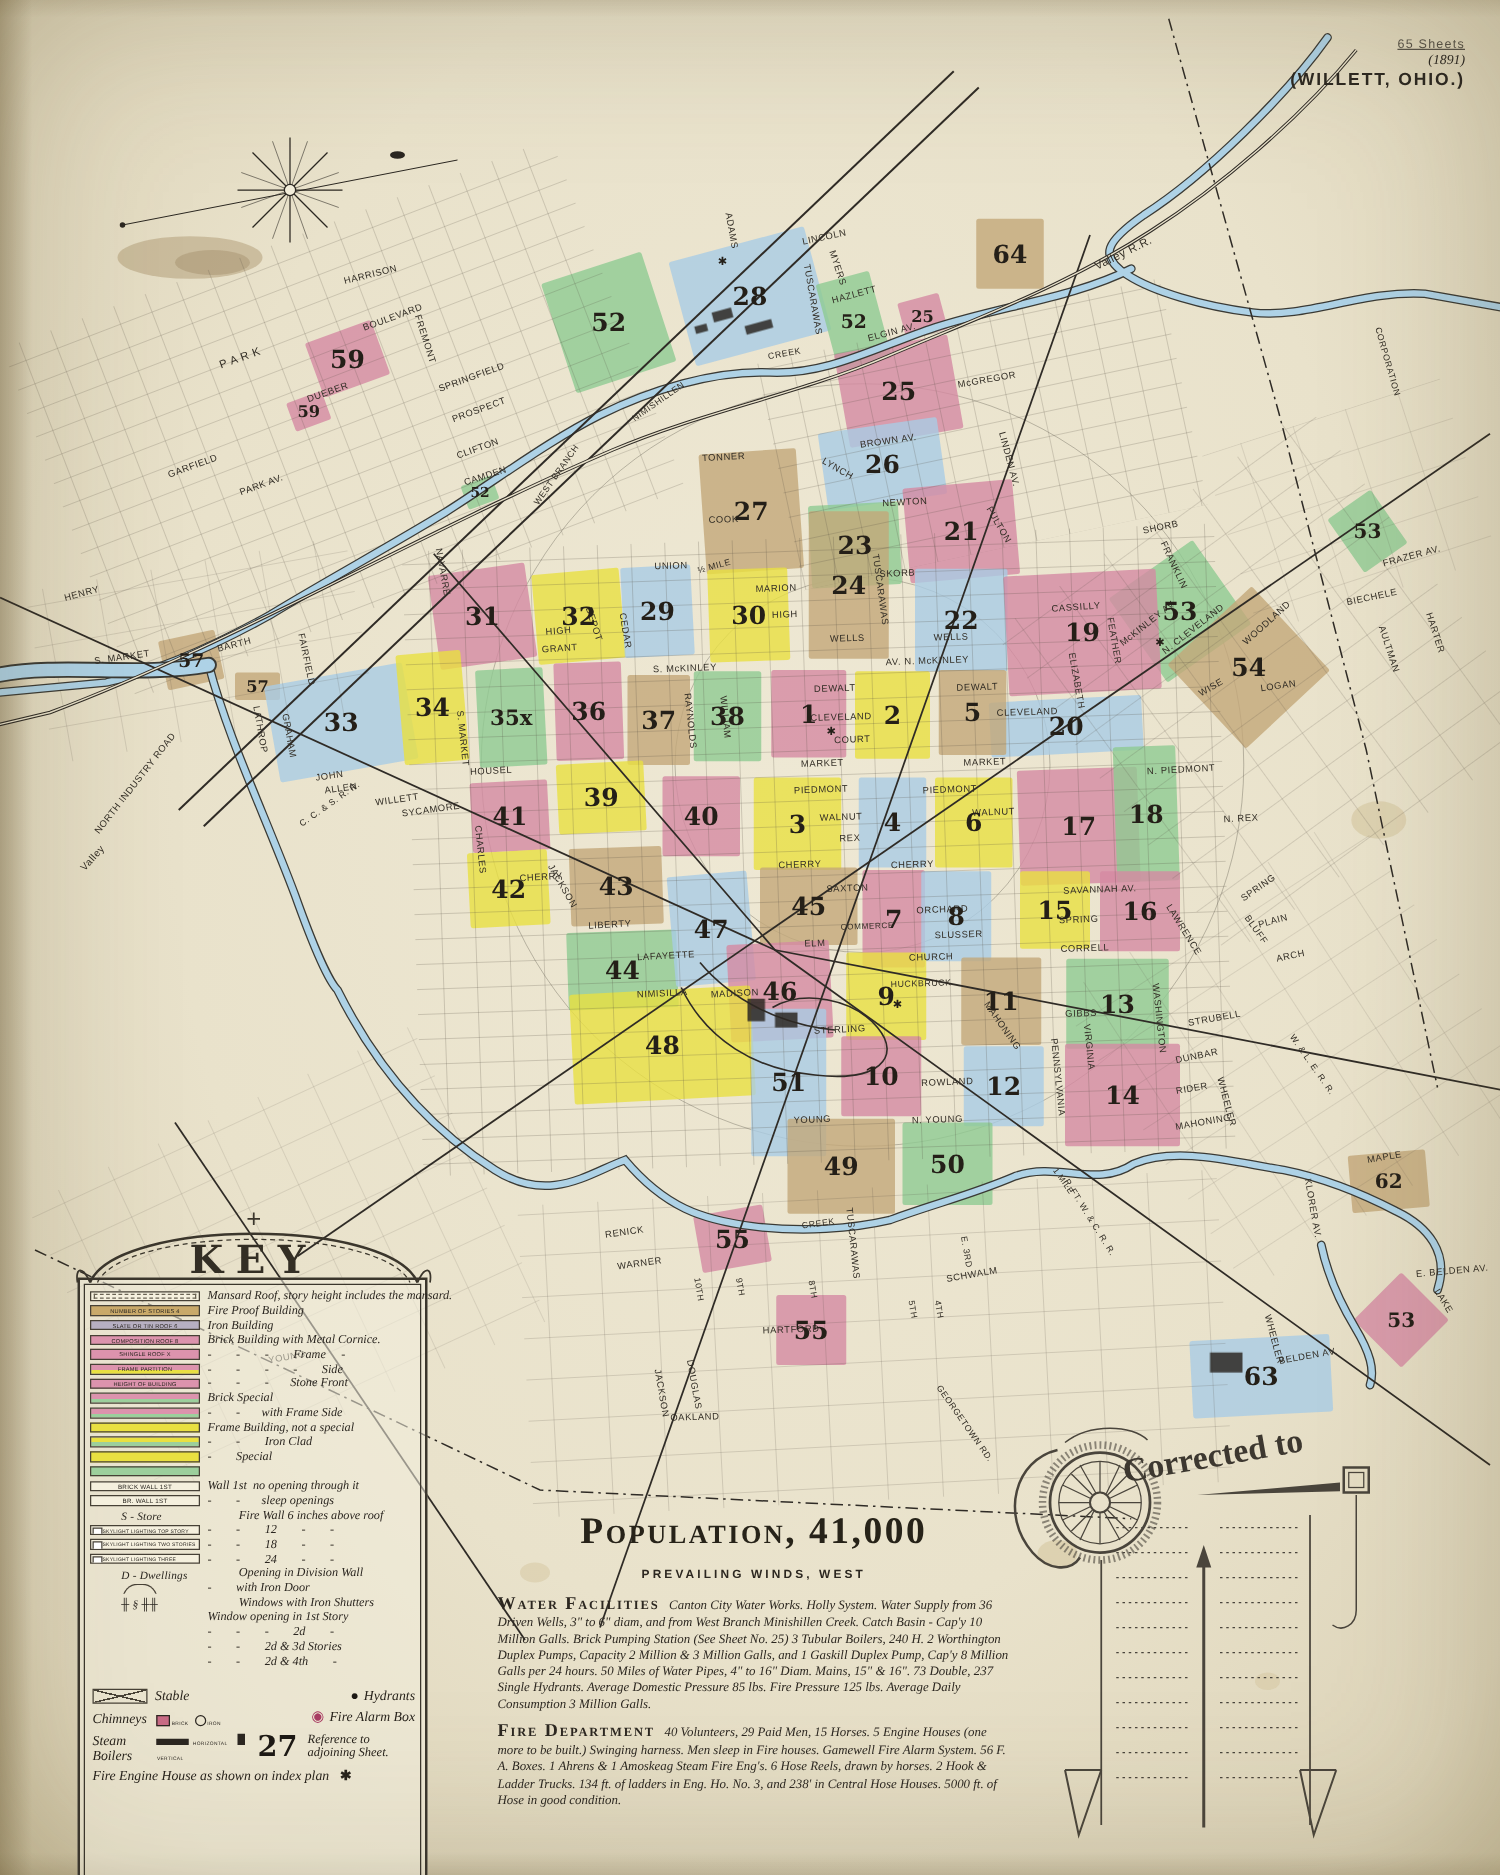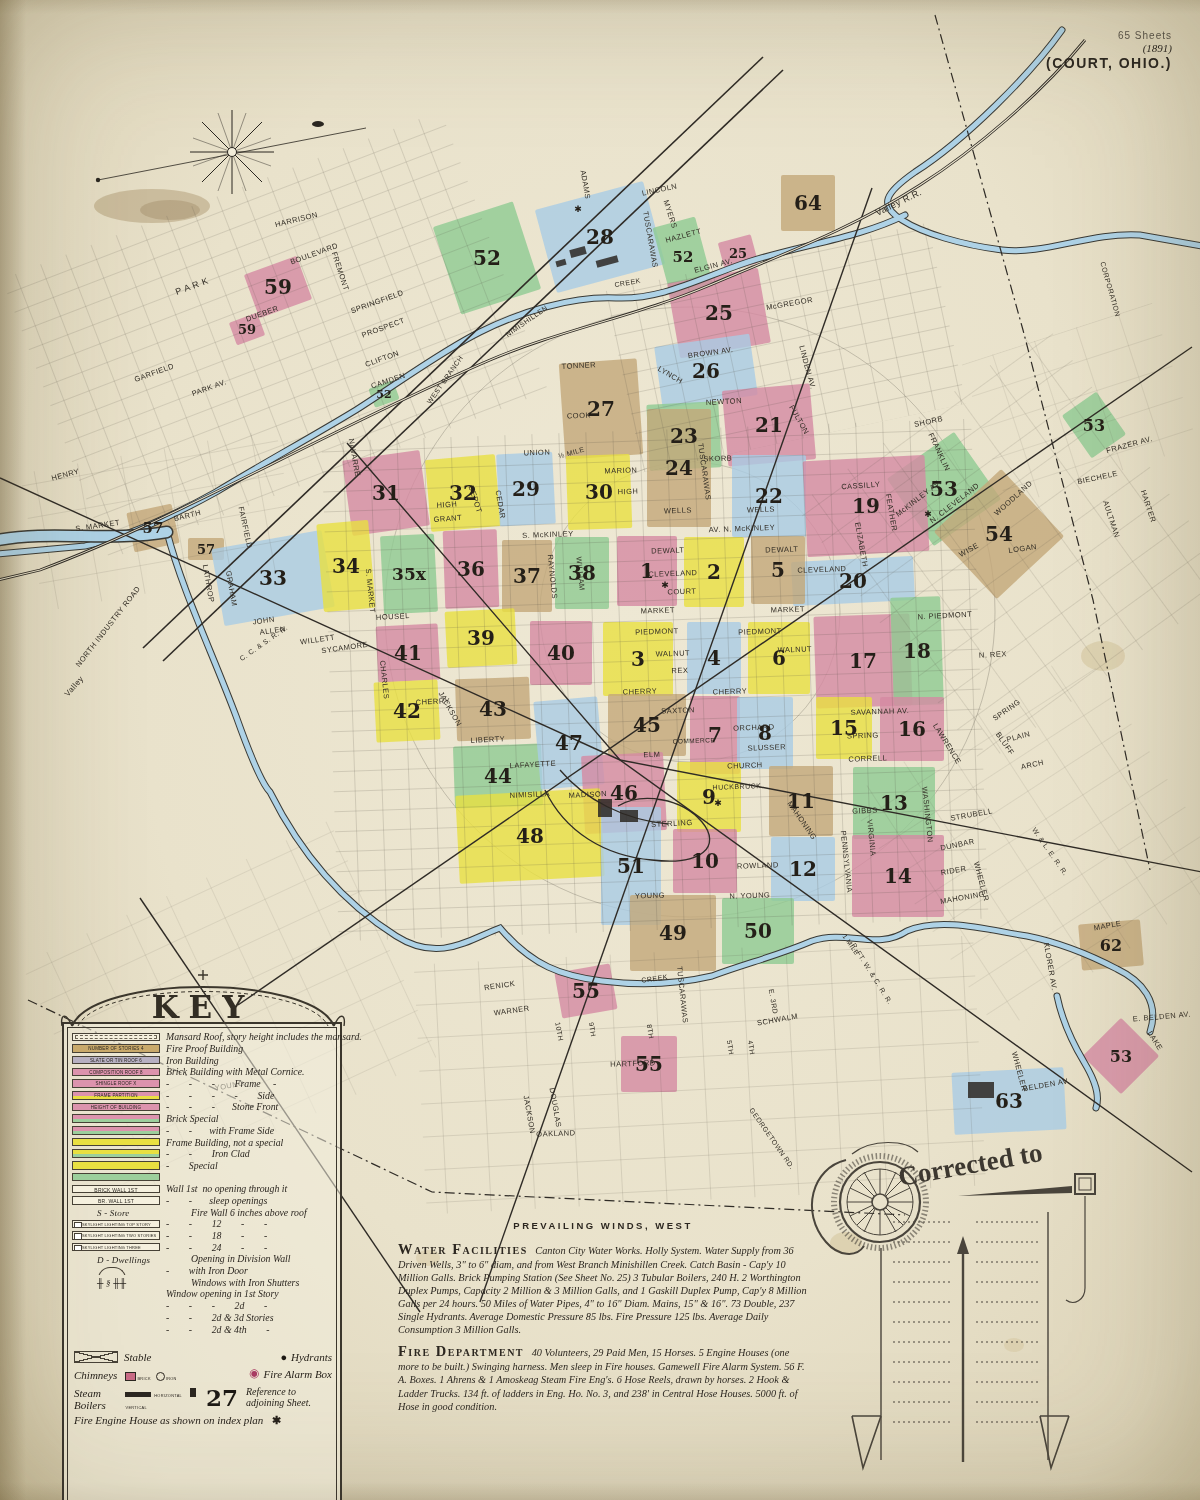--- a/index.html
+++ b/index.html
@@ -12,21 +12,21 @@
                linear-gradient(180deg, rgba(110,92,55,.15), rgba(110,92,55,0) 14px);}
   .paper::after{content:"";position:absolute;inset:0;pointer-events:none;
     box-shadow:inset 0 0 140px rgba(95,78,40,.28);}
   svg{position:absolute;left:0;top:0;}
   .sname{fill:#322d25;font-family:"Liberation Sans",sans-serif;letter-spacing:.5px;}
   .dnum{fill:#241f18;font-family:"DejaVu Serif",serif;font-weight:bold;}
   .ast{fill:#241f18;font-family:"DejaVu Sans",sans-serif;}
 
   
   .corner{position:absolute;right:28px;top:30px;width:190px;text-align:right;color:#2d2820;z-index:5;}
-  .corner .sheets{font-size:10px;letter-spacing:1px;opacity:.75;}
+  .corner .sheets{font-size:10px;letter-spacing:1px;opacity:.75;text-decoration:underline;}
   .corner .year{font:italic 11px "Liberation Serif",serif;margin:1px 0;}
   .corner .city{font:700 14px "Liberation Sans",sans-serif;letter-spacing:1.5px;}
 
   
   .key-arch{position:absolute;left:58px;top:966px;z-index:6;}
   .key-box{position:absolute;left:62px;top:1022px;width:280px;height:511px;
     border:2px solid #3b362c;background:rgba(243,238,222,.55);z-index:5;box-sizing:border-box;}
   .key-box::before{content:"";position:absolute;inset:3px;border:1px solid #3b362c;pointer-events:none;}
   .key-rows{position:absolute;left:8px;top:7px;right:4px;}
   .krow{display:flex;align-items:center;height:11.7px;}
@@ -534,21 +534,21 @@
         <text x="649" y="1071" text-anchor="middle" font-size="20" class="dnum">55</text>
         <text x="1111" y="950.6" text-anchor="middle" font-size="16" class="dnum">62</text>
         <text x="1121" y="1061.6" text-anchor="middle" font-size="16" class="dnum">53</text>
         <text x="1009" y="1108" text-anchor="middle" font-size="20" class="dnum">63</text>
       </g>
   </svg>
 
   <div class="corner">
     <div class="sheets">65 Sheets</div>
     <div class="year">(1891)</div>
-    <div class="city">(COURT, OHIO.)</div>
+    <div class="city">(WILLETT, OHIO.)</div>
   </div>
 
   <svg class="key-arch" width="290" height="64">
     <path d="M14,60 C36,8 254,8 276,60" fill="none" stroke="#3b362c" stroke-width="2"></path>
     <path d="M20,60 C42,14 248,14 270,60" fill="none" stroke="#3b362c" stroke-width="1" stroke-dasharray="4 3"></path>
     <path d="M145,4 V14 M140,9 H150" stroke="#3b362c" stroke-width="1.4"></path>
     <path d="M14,60 C8,46 2,48 4,60 M276,60 C282,46 288,48 286,60" fill="none" stroke="#3b362c" stroke-width="1.4"></path>
     <text x="145" y="52" text-anchor="middle" font-family="DejaVu Serif, serif" font-size="31" font-weight="bold" letter-spacing="10" fill="#332e24">KEY</text>
   </svg>
 
@@ -693,20 +693,21 @@
         </span>
       </div>
       <div class="fe-line">
         <span>Fire Engine House as shown on index plan</span>
         <span class="fe-ast">✱</span>
       </div>
     </div>
   </div>
 
   <div class="stats">
+    <div class="pop-title">Population, 41,000</div>
     <div class="winds">PREVAILING WINDS, WEST</div>
     <div class="stat-para">
       <span class="stat-head">Water Facilities</span>
       <span>Canton City Water Works. Holly System. Water Supply from 36 Driven Wells, 3" to 6" diam, and from West Branch Minishillen Creek. Catch Basin - Cap'y 10 Million Galls. Brick Pumping Station (See Sheet No. 25) 3 Tubular Boilers, 240 H. 2 Worthington Duplex Pumps, Capacity 2 Million &amp; 3 Million Galls, and 1 Gaskill Duplex Pump, Cap'y 8 Million Galls per 24 hours. 50 Miles of Water Pipes, 4" to 16" Diam. Mains, 15" &amp; 16". 73 Double, 237 Single Hydrants. Average Domestic Pressure 85 lbs. Fire Pressure 125 lbs. Average Daily Consumption 3 Million Galls.</span>
     </div>
     <div class="stat-para">
       <span class="stat-head">Fire Department</span>
       <span>40 Volunteers, 29 Paid Men, 15 Horses. 5 Engine Houses (one more to be built.) Swinging harness. Men sleep in Fire houses. Gamewell Fire Alarm System. 56 F. A. Boxes. 1 Ahrens &amp; 1 Amoskeag Steam Fire Eng's. 6 Hose Reels, drawn by horses. 2 Hook &amp; Ladder Trucks. 134 ft. of ladders in Eng. Ho. No. 3, and 238' in Central Hose Houses. 5000 ft. of Hose in good condition.</span>
     </div>
   </div>

